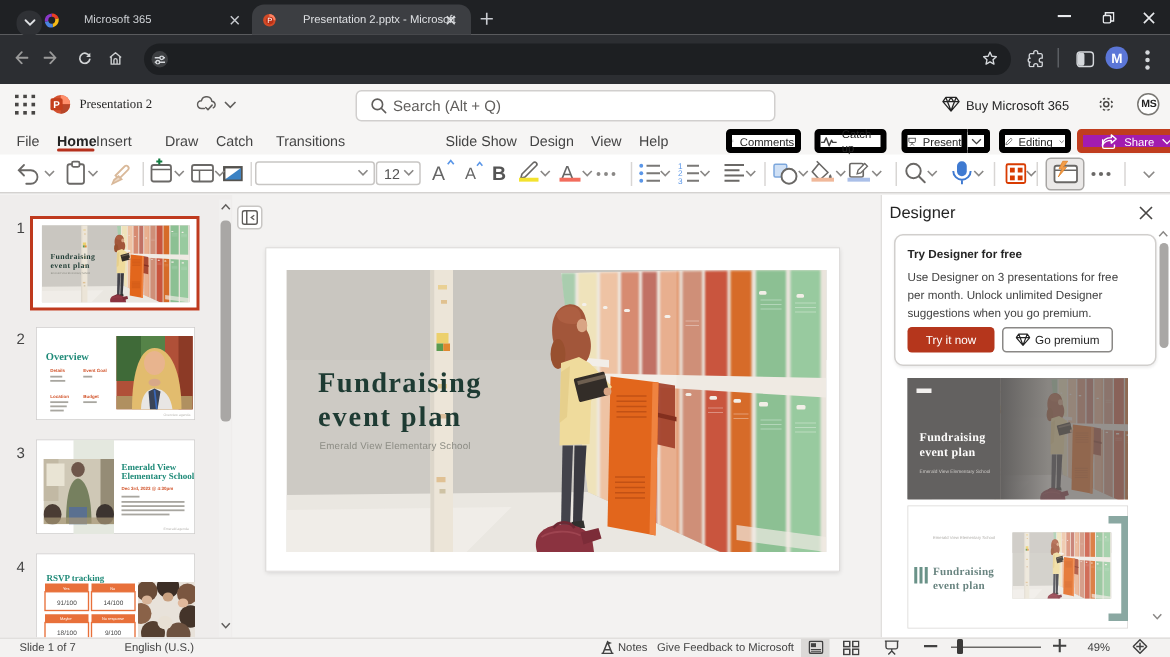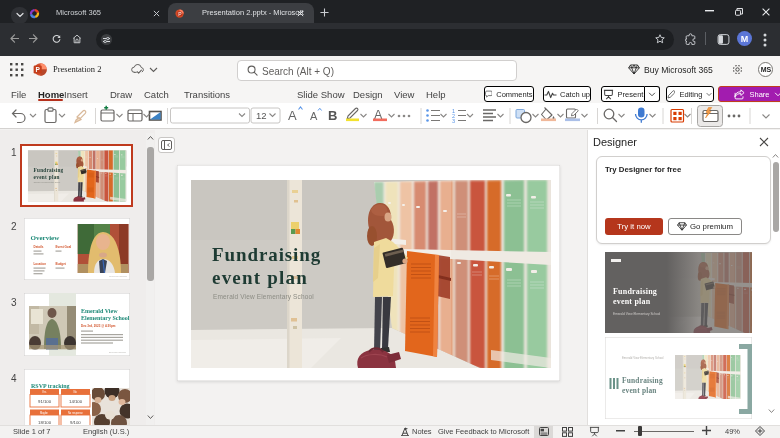--- a/index.html
+++ b/index.html
@@ -11,21 +11,21 @@
 #toolbar { left:0; top:23px; width:780px; height:33px; background:#2c2e32; }
 .tab { top:3px; height:20px; border-radius:8px 8px 0 0; }
 #tab1 { left:168px; width:146px; background:#3c3e42; }
 .tabtxt { font-size:7.5px; color:#dfe1e4;margin-left:12px; }
 #omnibox { left:96px; top:29px; width:578px; height:21px; border-radius:11px; background:#1d1f22; }
 
 #appbar { left:0; top:56px; width:780px; height:28px; background:#f6f5f4; }
 #menubar { left:0; top:84px; width:780px; height:19px; background:#f6f5f4; }
 #ribbon { left:0; top:103px; width:780px; height:26px; background:#ffffff; border-bottom:1px solid #d4d2d0; }
 .menuitem { top:89px; font-size:9.5px; color:#444; }
-.btn { top:86px; height:16px; border:1px solid #000000; border-radius:3px; background:#fff; font-size:7.5px; color:#242424; display:flex; align-items:center; justify-content:center; }
+.btn { top:86px; height:16px; border:4px solid #000000; border-radius:3px; background:#fff; font-size:7.5px; color:#242424; display:flex; align-items:center; justify-content:center; }
 
 #thumbpanel { left:0; top:130px; width:155px; height:295px; background:#efedec; }
 #canvas { left:155px; top:130px; width:432px; height:295px; background:#f3f2f1; }
 #designer { left:587px; top:130px; width:193px; height:295px; background:#ffffff; border-left:1px solid #e1dfdd; }
 #statusbar { left:0; top:425px; width:780px; height:13px; background:#f3f2f1; border-top:1px solid #e1dfdd; }
 .sbtxt { font-size:7.5px; color:#424242; top:427px; }
 </style>
 </head>
 <body>
 <div id="stage">
@@ -592,20 +592,21 @@
 <svg class="abs" style="left:147px;top:414px;" width="7" height="6" viewBox="0 0 7 6">
       <path d="M0.8 1.5 L3.5 4.5 L6.2 1.5" stroke="#605e5c" stroke-width="1" fill="none"></path>
     </svg>
 <div class="abs" id="designer"></div>
 <div class="abs" style="left:593px;top:136px;font-size:11px;color:#242424;">Designer</div>
 <svg class="abs" style="left:759px;top:137px;" width="10" height="10" viewBox="0 0 10 10">
       <path d="M1 1 L9 9 M9 1 L1 9" stroke="#484644" stroke-width="1.1"></path>
     </svg>
 <div class="abs" style="left:596px;top:156px;width:175px;height:88px;background:#fff;border:1px solid #d1cfcd;border-radius:6px;box-shadow:0 1px 2px rgba(0,0,0,0.07);"></div>
 <div class="abs" style="left:605px;top:165px;font-size:7.8px;font-weight:bold;color:#242424;">Try Designer for free</div>
+<div class="abs" style="left:605px;top:179px;width:148px;font-size:7.8px;line-height:12px;color:#424242;">Use Designer on 3 presentations for free per month. Unlock unlimited Designer suggestions when you go premium.</div>
 <div class="abs" style="left:605px;top:218px;width:58px;height:17px;background:#b5361c;border-radius:3px;color:#fff;font-size:7.8px;display:flex;align-items:center;justify-content:center;">Try it now</div>
 <div class="abs" style="left:668px;top:218px;width:74px;height:17px;background:#fff;border:1px solid #8a8886;border-radius:3px;color:#242424;font-size:7.8px;display:flex;align-items:center;justify-content:center;"><svg width="10" height="9" viewBox="0 0 14 12" style="margin-right:3px;">
         <path d="M3 0.7 L11 0.7 L13.3 4 L7 11.3 L0.7 4 Z M0.7 4 L13.3 4 M3 0.7 L7 11 L11 0.7" stroke="#242424" stroke-width="1.1" fill="none" stroke-linejoin="round"></path>
       </svg>Go premium</div>
 
 <svg class="abs" style="left:605px;top:252px;" width="147" height="81" viewBox="0 0 147 81">
 <clipPath id="s1c">
         <rect width="147" height="81"></rect>
       </clipPath>
 <g clip-path="url(#s1c)">

